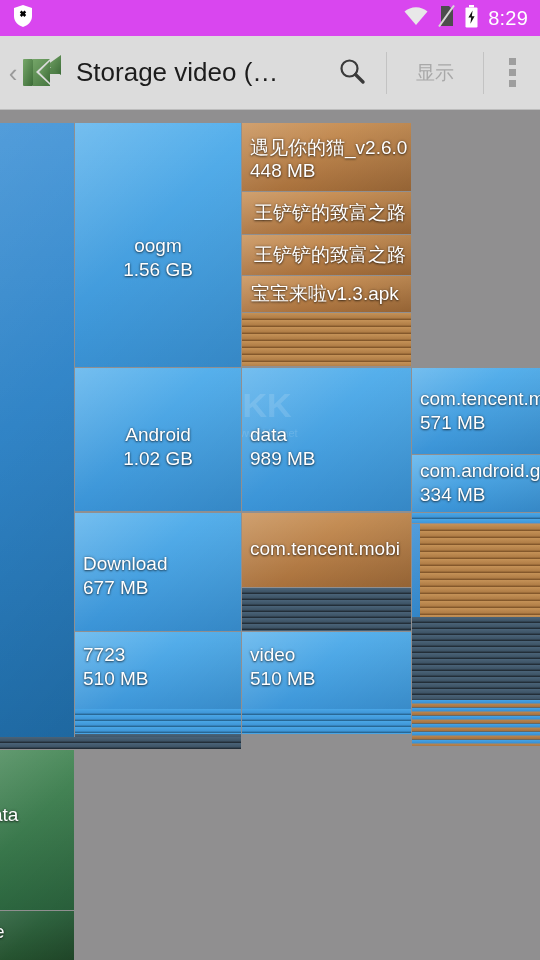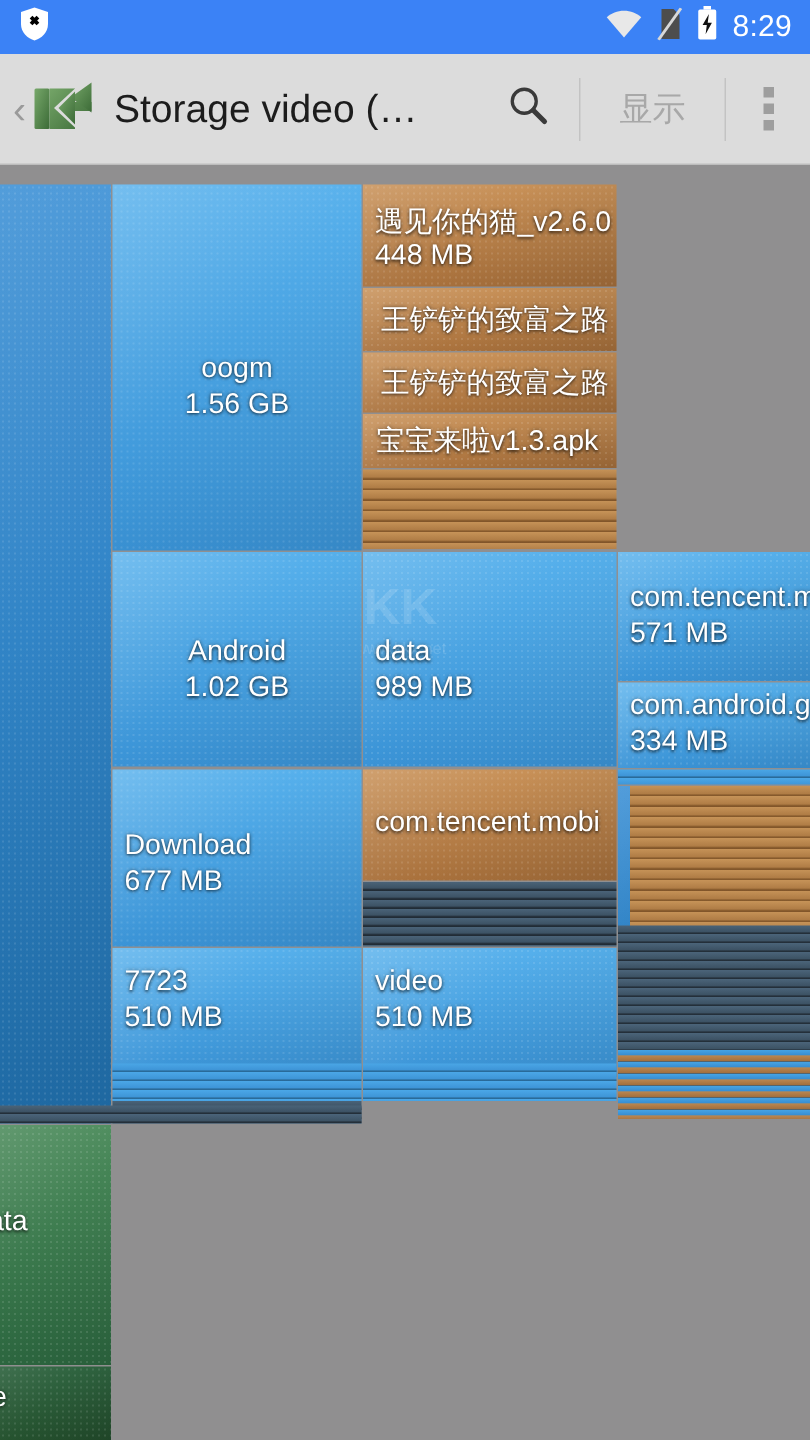--- a/index.html
+++ b/index.html
@@ -7,21 +7,21 @@
     width: 540px; height: 960px;
     background: #908f90;
     font-family: "Liberation Sans", sans-serif;
     overflow: hidden;
   }
 
   
   .statusbar {
     position: absolute; left: 0; top: 0;
     width: 540px; height: 36px;
-    background: #3b82f6;
+    background: #d946ef;
     display: flex; align-items: center;
   }
   .sb-left { padding-left: 12px; display: flex; align-items: center; }
   .sb-right {
     margin-left: auto; padding-right: 12px;
     display: flex; align-items: center; gap: 9px;
   }
   .sb-clock {
     color: #fff; font-size: 20px; letter-spacing: .2px;
     font-family: "Liberation Sans", sans-serif;
@@ -45,21 +45,21 @@
     font-size: 26px; color: #1c1c1c;
     margin-left: 10px; white-space: nowrap;
     overflow: hidden; max-width: 232px;
   }
   .ab-actions { margin-left: auto; display: flex; align-items: center; height: 100%; }
   .ab-btn {
     height: 100%; display: flex; align-items: center; justify-content: center;
   }
   .ab-search { width: 68px; }
   .ab-show {
-    width: 96px; color: #a8a8a8; font-size: 22px;
+    width: 96px; color: #a8a8a8; font-size: 19px;
   }
   .ab-over { width: 56px; }
   .ab-sep {
     width: 1px; height: 42px; background: #c3c3c3;
   }
   .dots { display: flex; flex-direction: column; gap: 4px; }
   .dots i { display: block; width: 7px; height: 7px; background: #9e9e9e; }
 
   
   .canvas {

